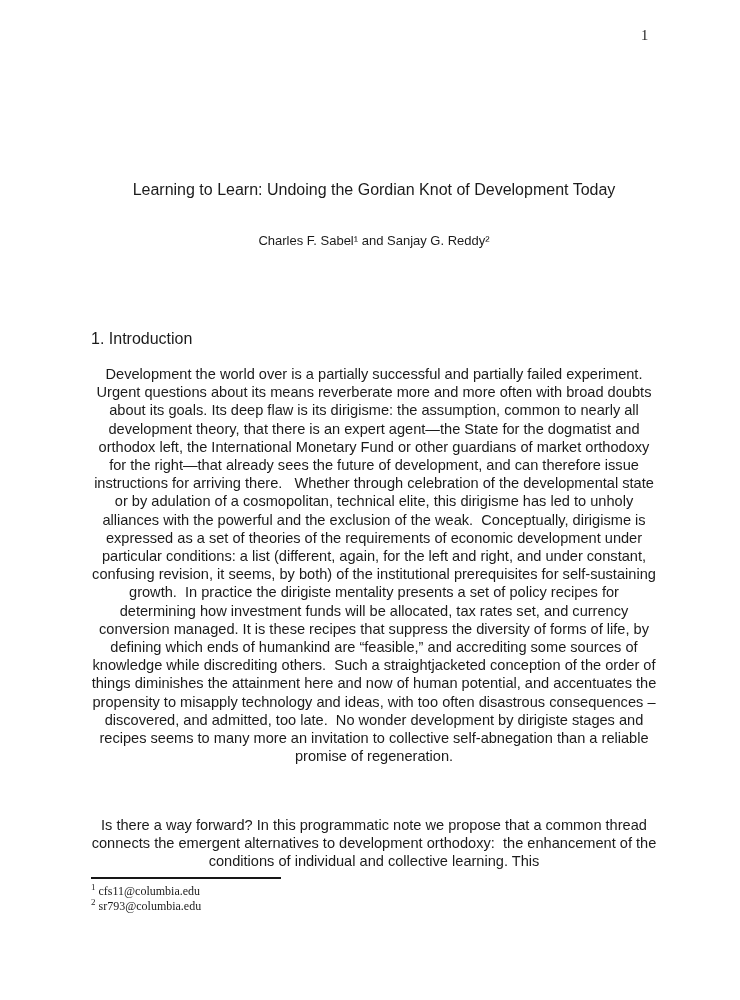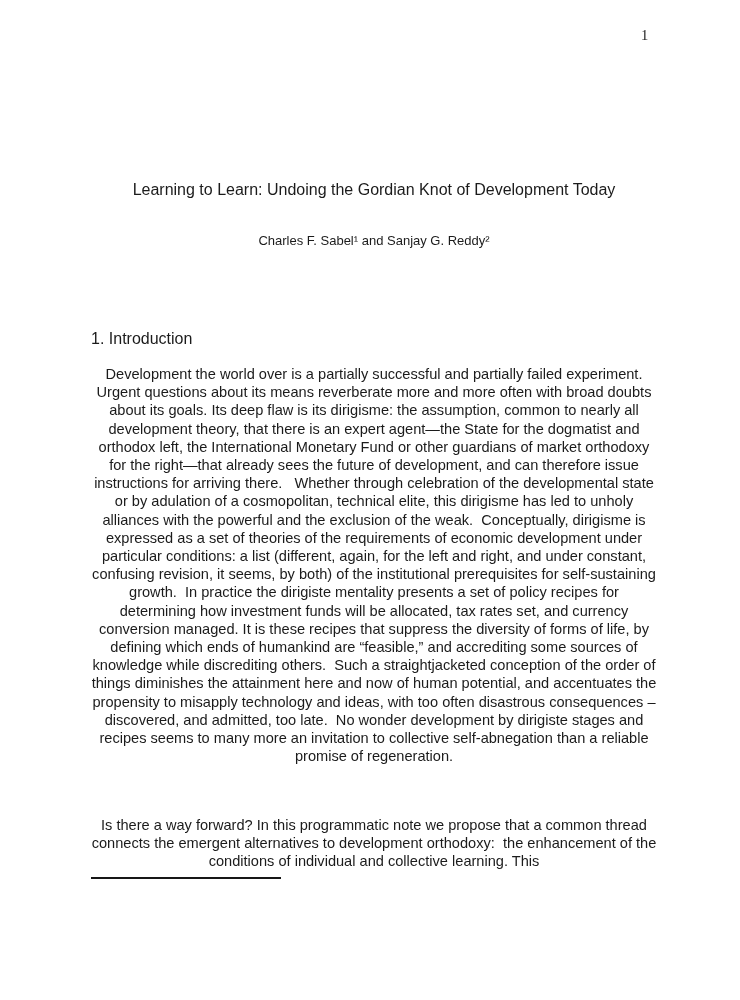--- a/index.html
+++ b/index.html
@@ -99,14 +99,18 @@
   <div class="authors">Charles F. Sabel¹ and Sanjay G. Reddy²</div>
 
   <div class="section-heading">1. Introduction</div>
 
   <div class="body-paragraph para-1">Development the world over is a partially successful and partially failed experiment.  Urgent questions about its means reverberate more and more often with broad doubts about its goals. Its deep flaw is its dirigisme: the assumption, common to nearly all development theory, that there is an expert agent—the State for the dogmatist and orthodox left, the International Monetary Fund or other guardians of market orthodoxy for the right—that already sees the future of development, and can therefore issue instructions for arriving there.   Whether through celebration of the developmental state or by adulation of a cosmopolitan, technical elite, this dirigisme has led to unholy alliances with the powerful and the exclusion of the weak.  Conceptually, dirigisme is expressed as a set of theories of the requirements of economic development under particular conditions: a list (different, again, for the left and right, and under constant, confusing revision, it seems, by both) of the institutional prerequisites for self-sustaining growth.  In practice the dirigiste mentality presents a set of policy recipes for determining how investment funds will be allocated, tax rates set, and currency conversion managed. It is these recipes that suppress the diversity of forms of life, by defining which ends of humankind are “feasible,” and accrediting some sources of knowledge while discrediting others.  Such a straightjacketed conception of the order of things diminishes the attainment here and now of human potential, and accentuates the propensity to misapply technology and ideas, with too often disastrous consequences – discovered, and admitted, too late.  No wonder development by dirigiste stages and recipes seems to many more an invitation to collective self-abnegation than a reliable promise of regeneration.</div>
 
   <div class="body-paragraph para-2">Is there a way forward? In this programmatic note we propose that a common thread connects the emergent alternatives to development orthodoxy:  the enhancement of the conditions of individual and collective learning. This</div>
 
   <div class="footnote-rule"></div>
 
+  <div class="footnotes">
+    <div class="footnote-line"><sup>1</sup> <span>cfs11@columbia.edu</span></div>
+    <div class="footnote-line"><sup>2</sup> <span>sr793@columbia.edu</span></div>
+  </div>
 
 </div>
 
 </body></html>

